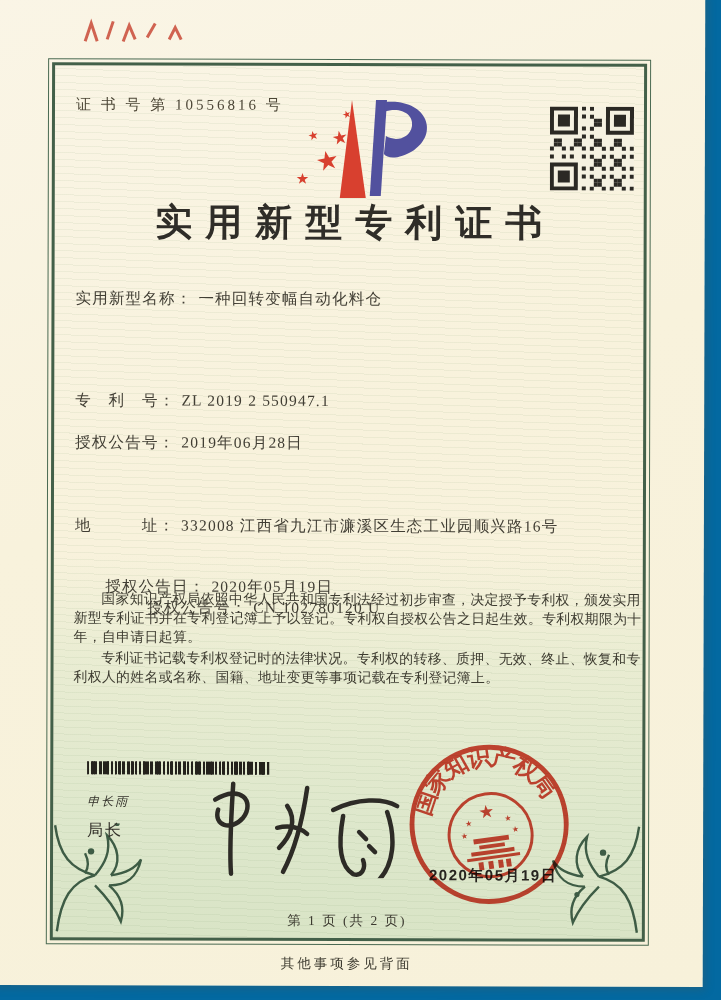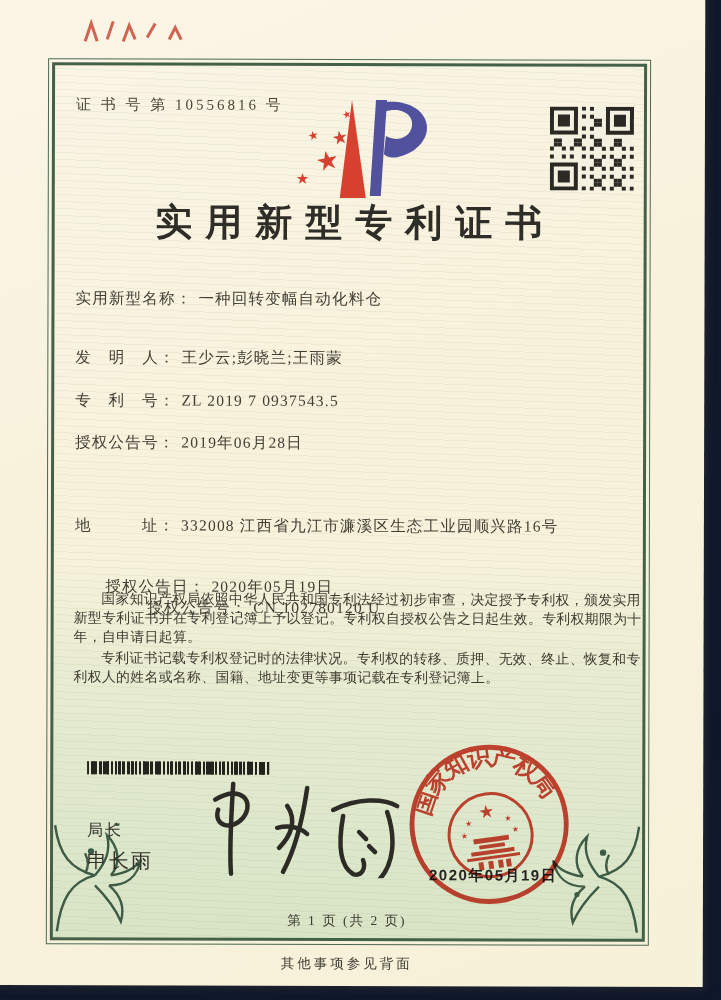--- a/index.html
+++ b/index.html
@@ -1,20 +1,20 @@
 <!DOCTYPE html>
 <html><head>
 <meta charset="utf-8">
 <style>
   html,body{margin:0;padding:0;}
   body{
     width:721px;height:1000px;background:#fdfdfb;overflow:hidden;
     font-family:"Liberation Serif","DejaVu Serif",serif;
   }
-  .photo{position:relative;width:721px;height:1000px;background:#0f172a;overflow:hidden;}
+  .photo{position:relative;width:721px;height:1000px;background:#0369a1;overflow:hidden;}
   .paper{
     position:absolute;left:-8px;top:-8px;width:712px;height:994px;
     background:linear-gradient(160deg,#faf5e6 0%,#f8f2dc 45%,#f7f1da 100%);
     box-shadow:3px 3px 8px rgba(90,80,60,.25);
     transform:rotate(0.15deg);
   }
   
   .frame-outer{
     position:absolute;left:55px;top:67px;width:601px;height:884px;
     border:1px solid #4a6a52;
@@ -37,21 +37,21 @@
   .paras{left:82px;top:599px;width:574px;font-size:13.8px;line-height:18.8px;color:#3d3b30;letter-spacing:.4px;}
   .paras p{margin:0 0 3px 0;text-indent:2em;}
   .barcode{
     left:96px;top:770px;width:182px;height:13px;
     background:
       repeating-linear-gradient(90deg,#24221c 0 2px,rgba(0,0,0,0) 2px 4px),
       repeating-linear-gradient(90deg,#24221c 0 1px,rgba(0,0,0,0) 1px 7px),
       repeating-linear-gradient(90deg,rgba(0,0,0,0) 0 5px,#24221c 5px 8px,rgba(0,0,0,0) 8px 13px);
   }
   .director-title{left:96px;top:818px;font-size:16px;color:#33312a;letter-spacing:2px;margin-top:11px;}
-  .director-name{left:96px;top:856px;font-size:20px;color:#33312a;letter-spacing:2px;}
+  .director-name{left:96px;top:802px;font-size:12px;color:#33312a;letter-spacing:2px;font-style:italic;}
   .signature{left:200px;top:786px;width:215px;height:100px;}
   .seal-date{left:438px;top:874px;font-size:15px;font-weight:bold;color:#26241f;
              letter-spacing:1.5px;font-family:"Liberation Sans","DejaVu Sans",sans-serif;}
   .seal{left:414px;top:748px;width:168px;height:168px;transform:rotate(-8deg);
         opacity:.93;mix-blend-mode:multiply;}
   .page-info{left:0;right:0;top:920px;text-align:center;font-size:13.5px;color:#3c3a30;letter-spacing:2px;}
   .back-note{left:0;right:0;top:963px;text-align:center;font-size:13.5px;color:#3d3b30;letter-spacing:3px;}
   .logo{left:293px;top:100px;width:160px;height:112px;}
   .qr{left:557px;top:114px;width:84px;height:84px;}
   .corner{width:92px;height:110px;}
@@ -208,22 +208,21 @@
           <rect x="52" y="80" width="4" height="4"></rect>
           <rect x="60" y="80" width="4" height="4"></rect>
           <rect x="72" y="80" width="4" height="4"></rect>
           <rect x="80" y="80" width="4" height="4"></rect>
         </g>
     </svg>
 
     <div class="abs title">实用新型专利证书</div>
 
     <div class="abs row r0"><span class="lab">实用新型名称：</span><span class="val">一种回转变幅自动化料仓</span></div>
-    <div class="abs row r1"><span class="lab">发　明　人：</span><span class="val">王少云;彭晓兰;王雨蒙</span></div>
-    <div class="abs row r2"><span class="lab">专　利　号：</span><span class="val">ZL 2019 7 0937543.5</span></div>
+    <div class="abs row r2"><span class="lab">专　利　号：</span><span class="val">ZL 2019 2 550947.1</span></div>
     <div class="abs row r3"><span class="lab">授权公告号：</span><span class="val">2019年06月28日</span></div>
     <div class="abs row r5"><span class="lab">地　　　址：</span><span class="val">332008 江西省九江市濂溪区生态工业园顺兴路16号</span></div>
     <div class="abs row r6">
       <span class="lab">授权公告日：</span><span class="val">2020年05月19日</span>
       <span class="lab grant-no">授权公告号：</span><span class="val">CN 102780120 U</span>
     </div>
 
     <div class="abs paras">
       <p>国家知识产权局依照中华人民共和国专利法经过初步审查，决定授予专利权，颁发实用新型专利证书并在专利登记簿上予以登记。专利权自授权公告之日起生效。专利权期限为十年，自申请日起算。</p>
       <p>专利证书记载专利权登记时的法律状况。专利权的转移、质押、无效、终止、恢复和专利权人的姓名或名称、国籍、地址变更等事项记载在专利登记簿上。</p>

